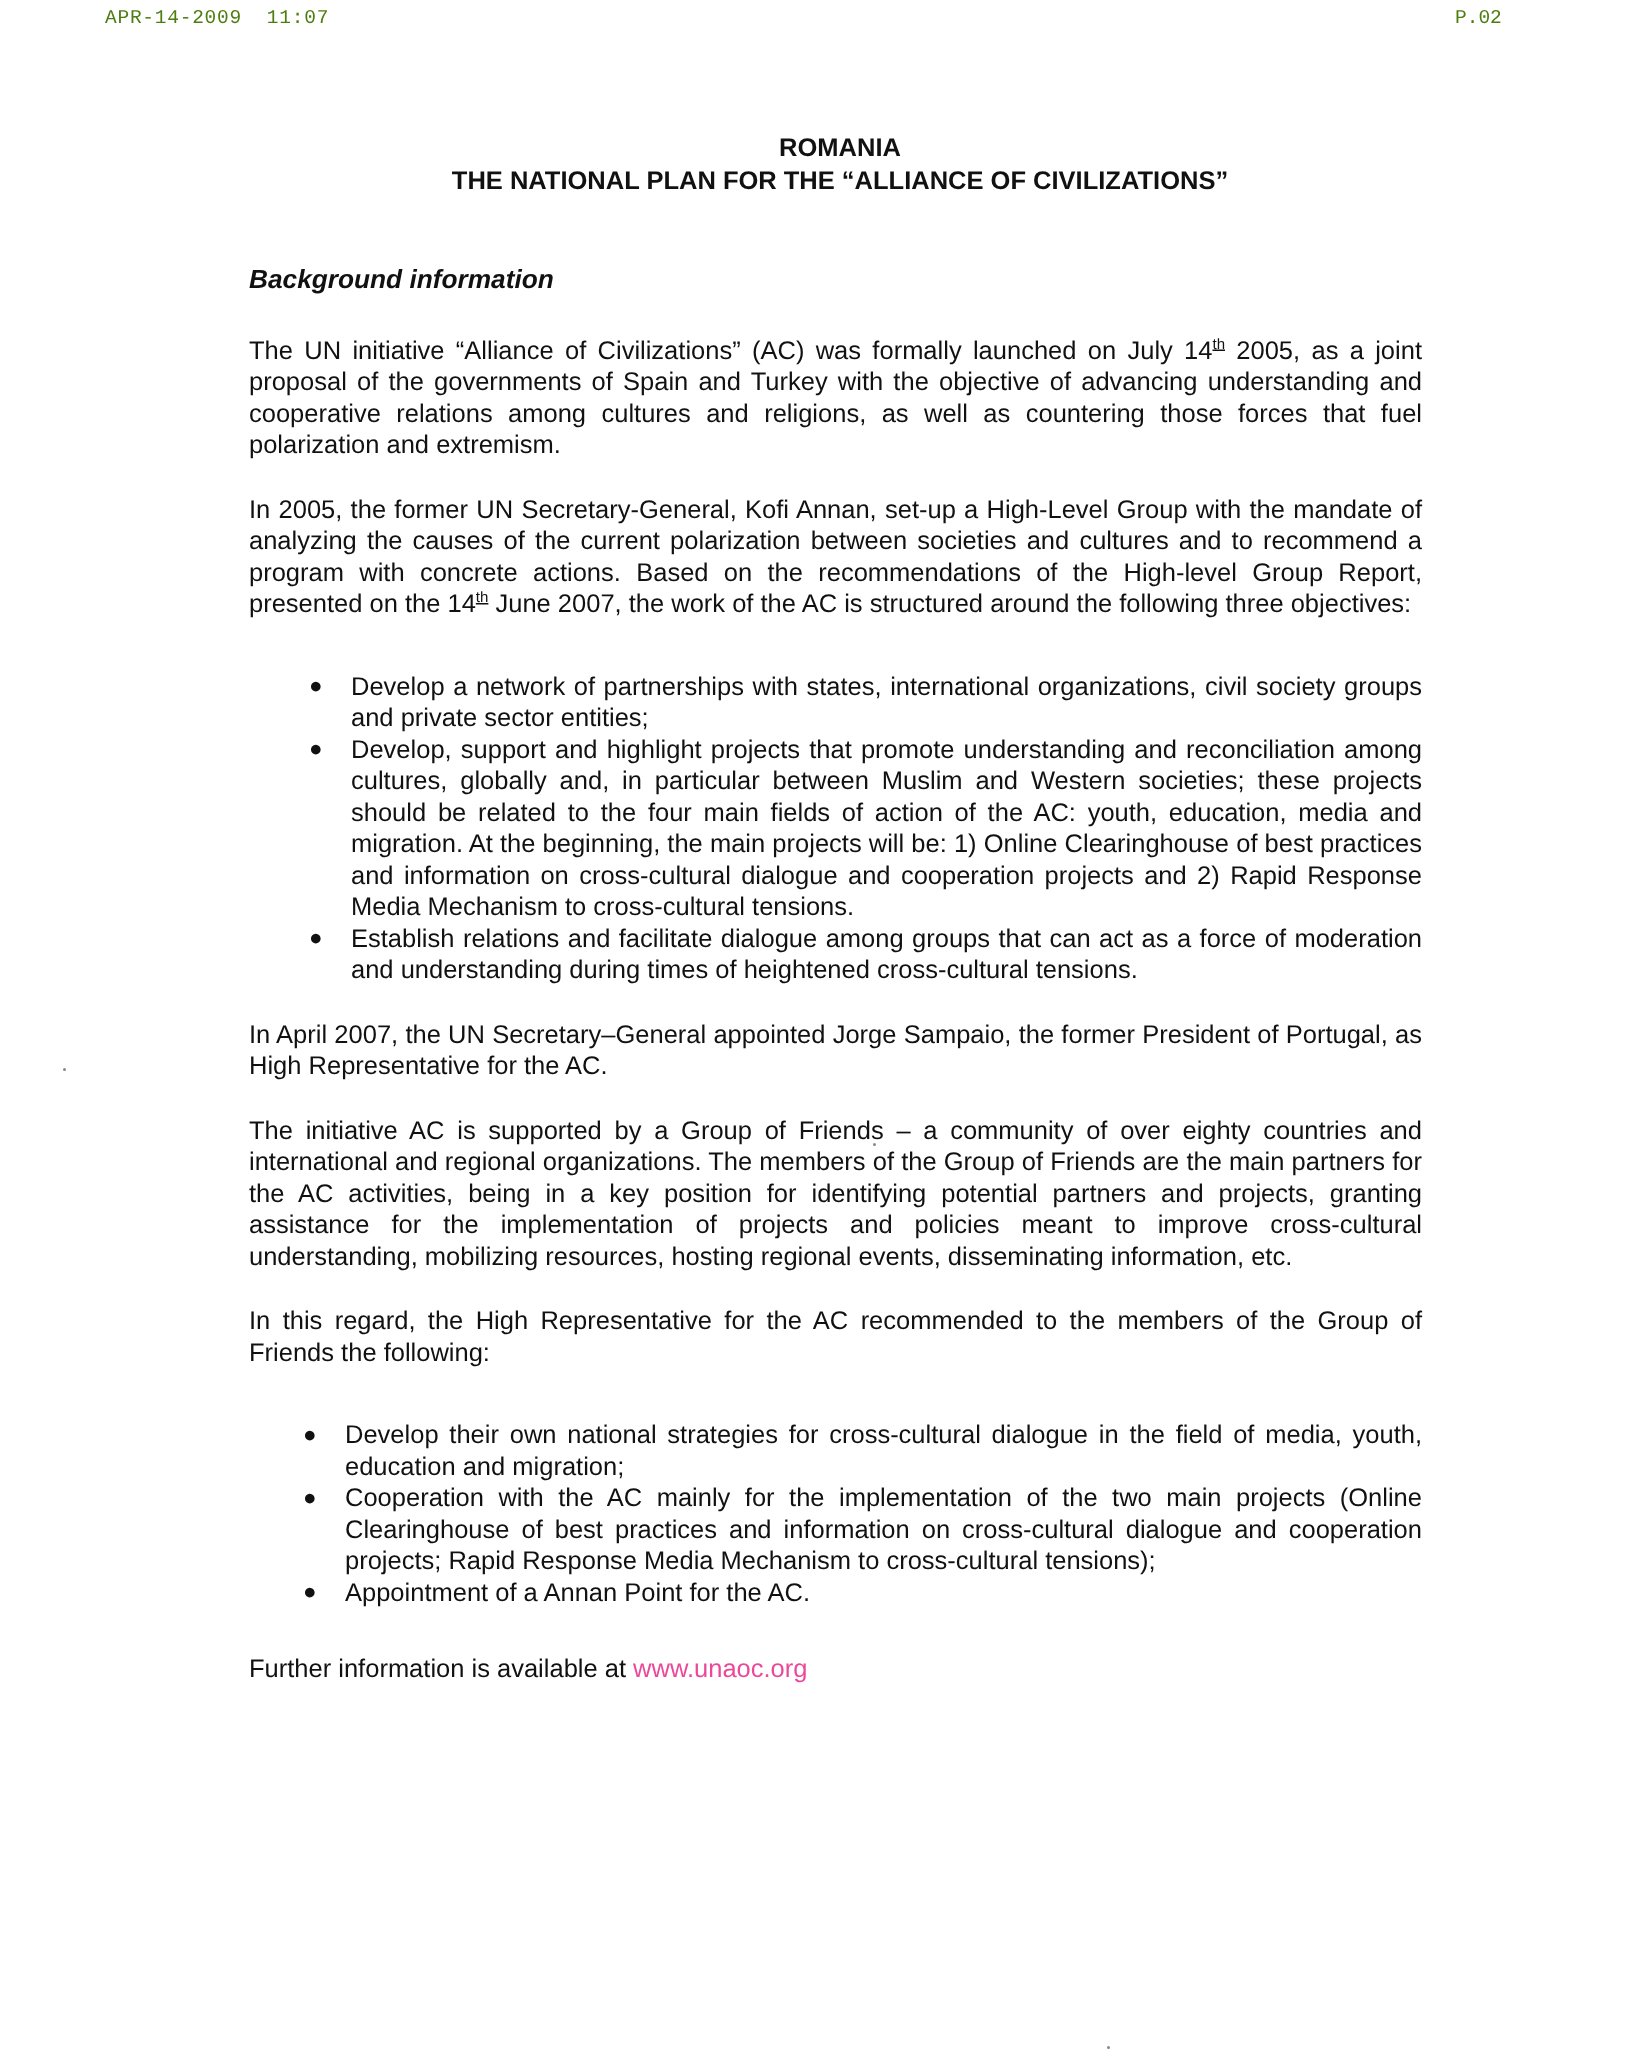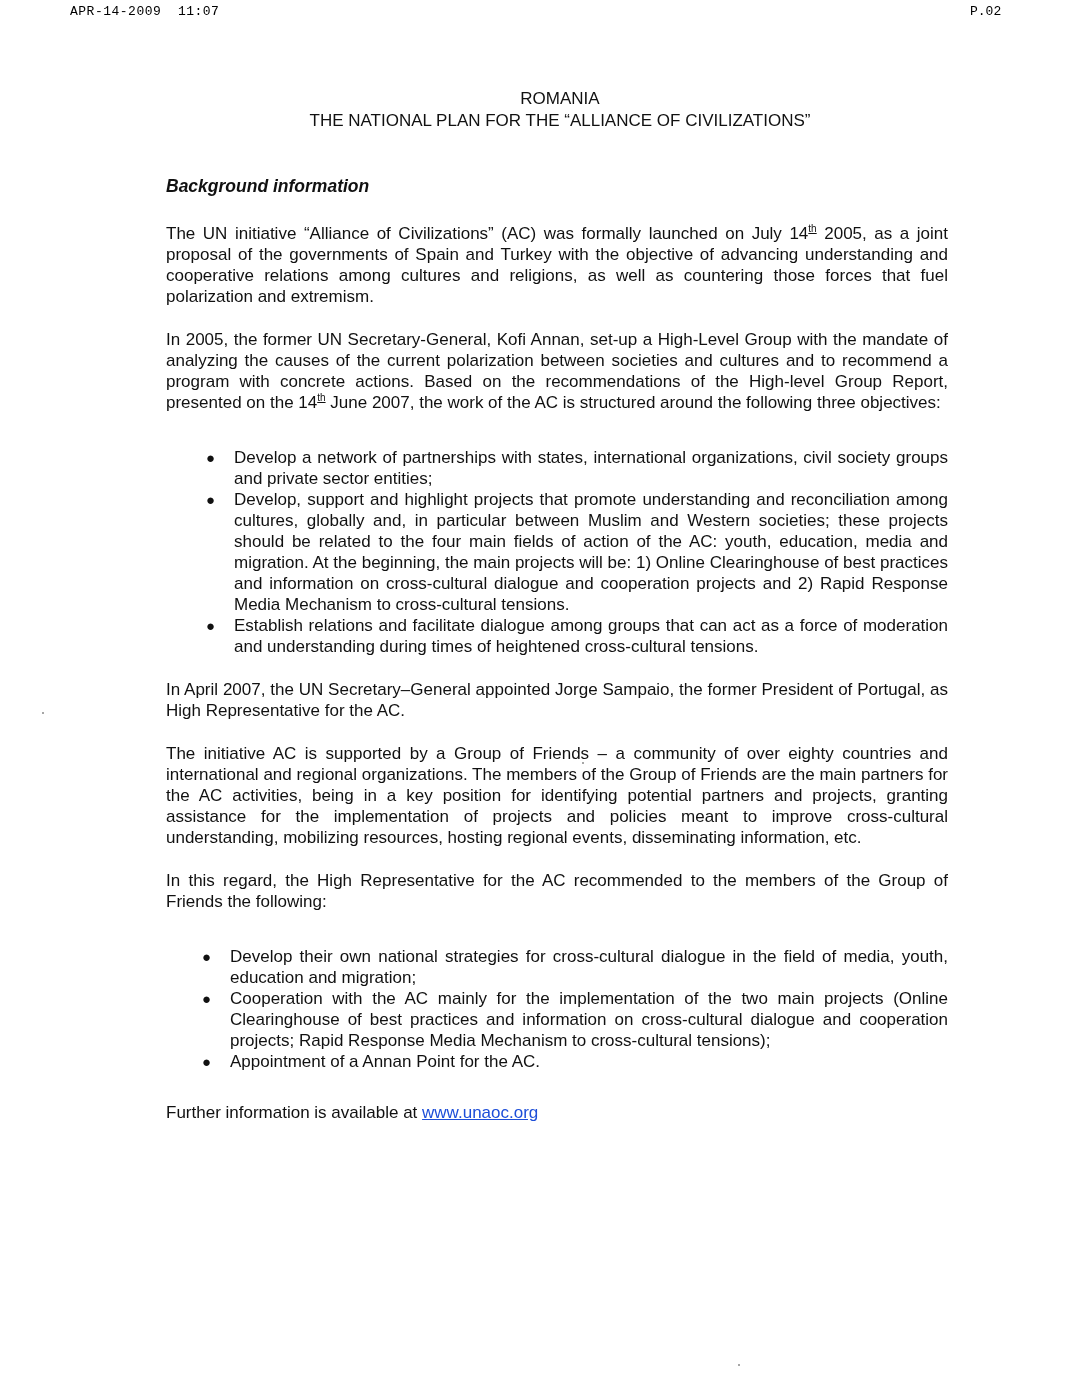--- a/index.html
+++ b/index.html
@@ -2,44 +2,44 @@
 <html><head>
 <meta charset="utf-8">
 <style>
   html, body { margin: 0; padding: 0; background: #ffffff; }
   body {
     width: 1084px; height: 1374px; position: relative; overflow: hidden;
     color: #111; font-family: "Liberation Sans", sans-serif;
   }
   .fax-header {
     position: absolute; top: 4px; left: 0; width: 1084px; height: 20px;
-    font-family: "Liberation Mono", monospace; font-size: 13px; color: #000000;
+    font-family: "Liberation Mono", monospace; font-size: 13px; color: #4d7c0f;
   }
   .fax-left { position: absolute; left: 70px; top: 0; letter-spacing: 0.5px; }
   .fax-right { position: absolute; left: 970px; top: 0; }
   .titles {
     position: absolute; top: 88px; left: 0; width: 1084px; text-align: center;
-    font-weight: normal; font-size: 17px; line-height: 22px;
+    font-weight: bold; font-size: 17px; line-height: 22px;
   }
   .titles .t1 { padding-left: 36px; }
   .titles .t2 { padding-left: 36px; }
   .content {
     position: absolute; left: 166px; top: 176px; width: 782px;
     font-size: 17px; line-height: 21px;
   }
   .section-title { font-weight: bold; font-size: 17.5px; margin: 0 0 26px 0; font-style: italic; }
   p { margin: 0 0 22px 0; text-align: justify; text-align-last: left; }
   ul { margin: 0 0 22px 0; padding: 0 0 0 68px; list-style: none; }
   ul li { position: relative; text-align: justify; text-align-last: left; margin: 0; }
   ul li .bullet {
     position: absolute; left: -28px; top: 0; font-size: 15px;
   }
   ul.list2 { padding-left: 64px; margin-top: 34px; }
   sup { font-size: 10px; line-height: 0; vertical-align: super; text-decoration: underline; }
-  .link { text-decoration: underline; color: #1d4ed8; }
+  .link { color: #ec4899; }
   .speck { position: absolute; width: 2px; height: 2px; background: #888; border-radius: 1px; }
 </style>
 </head>
 <body>
 
 <div class="fax-header">
   <span class="fax-left" style="white-space:pre;">APR-14-2009  11:07</span>
   <span class="fax-right">P.02</span>
 </div>
 

